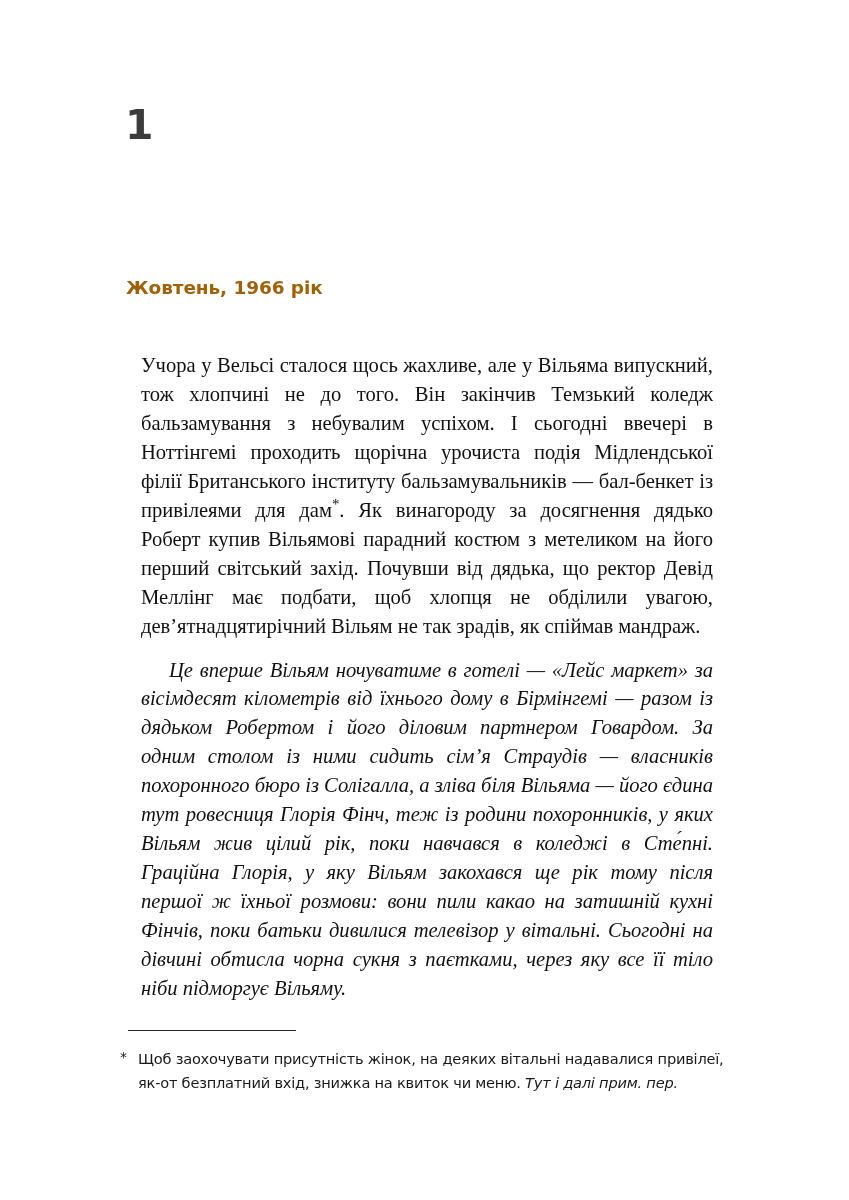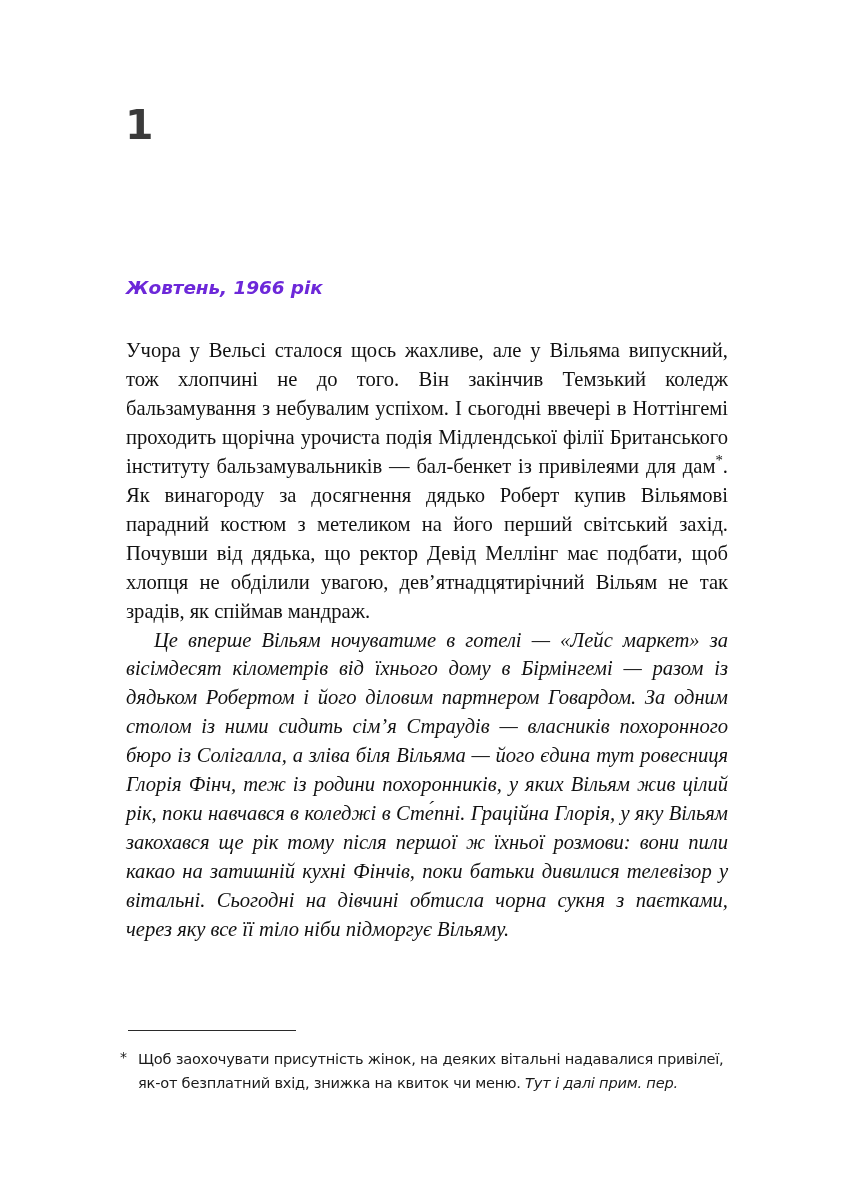--- a/index.html
+++ b/index.html
@@ -31,37 +31,36 @@
     color: #3b3b3b;
   }
 
   
   .section-date {
     position: absolute;
     left: 126px;
     top: 276px;
     font-family: "DejaVu Sans", "Liberation Sans", sans-serif;
     font-weight: bold;
-    font-style: italic;
     font-size: 18.5px;
     line-height: 24px;
     letter-spacing: -0.1px;
-    color: #6d28d9;
+    color: #a16207;
     white-space: nowrap;
   }
 
   
   .body-column {
     position: absolute;
     left: 126px;
     top: 336px;
     width: 602px;
   }
   .body-paragraph {
-    margin: 0;
+    margin: 15px;
     font-size: 20.6px;
     line-height: 28.95px;
     text-align: justify;
     text-justify: inter-word;
     hyphens: manual;
     color: #111111;
     letter-spacing: -0.02px;
   }
   .body-paragraph + .body-paragraph {
     text-indent: 28px;

